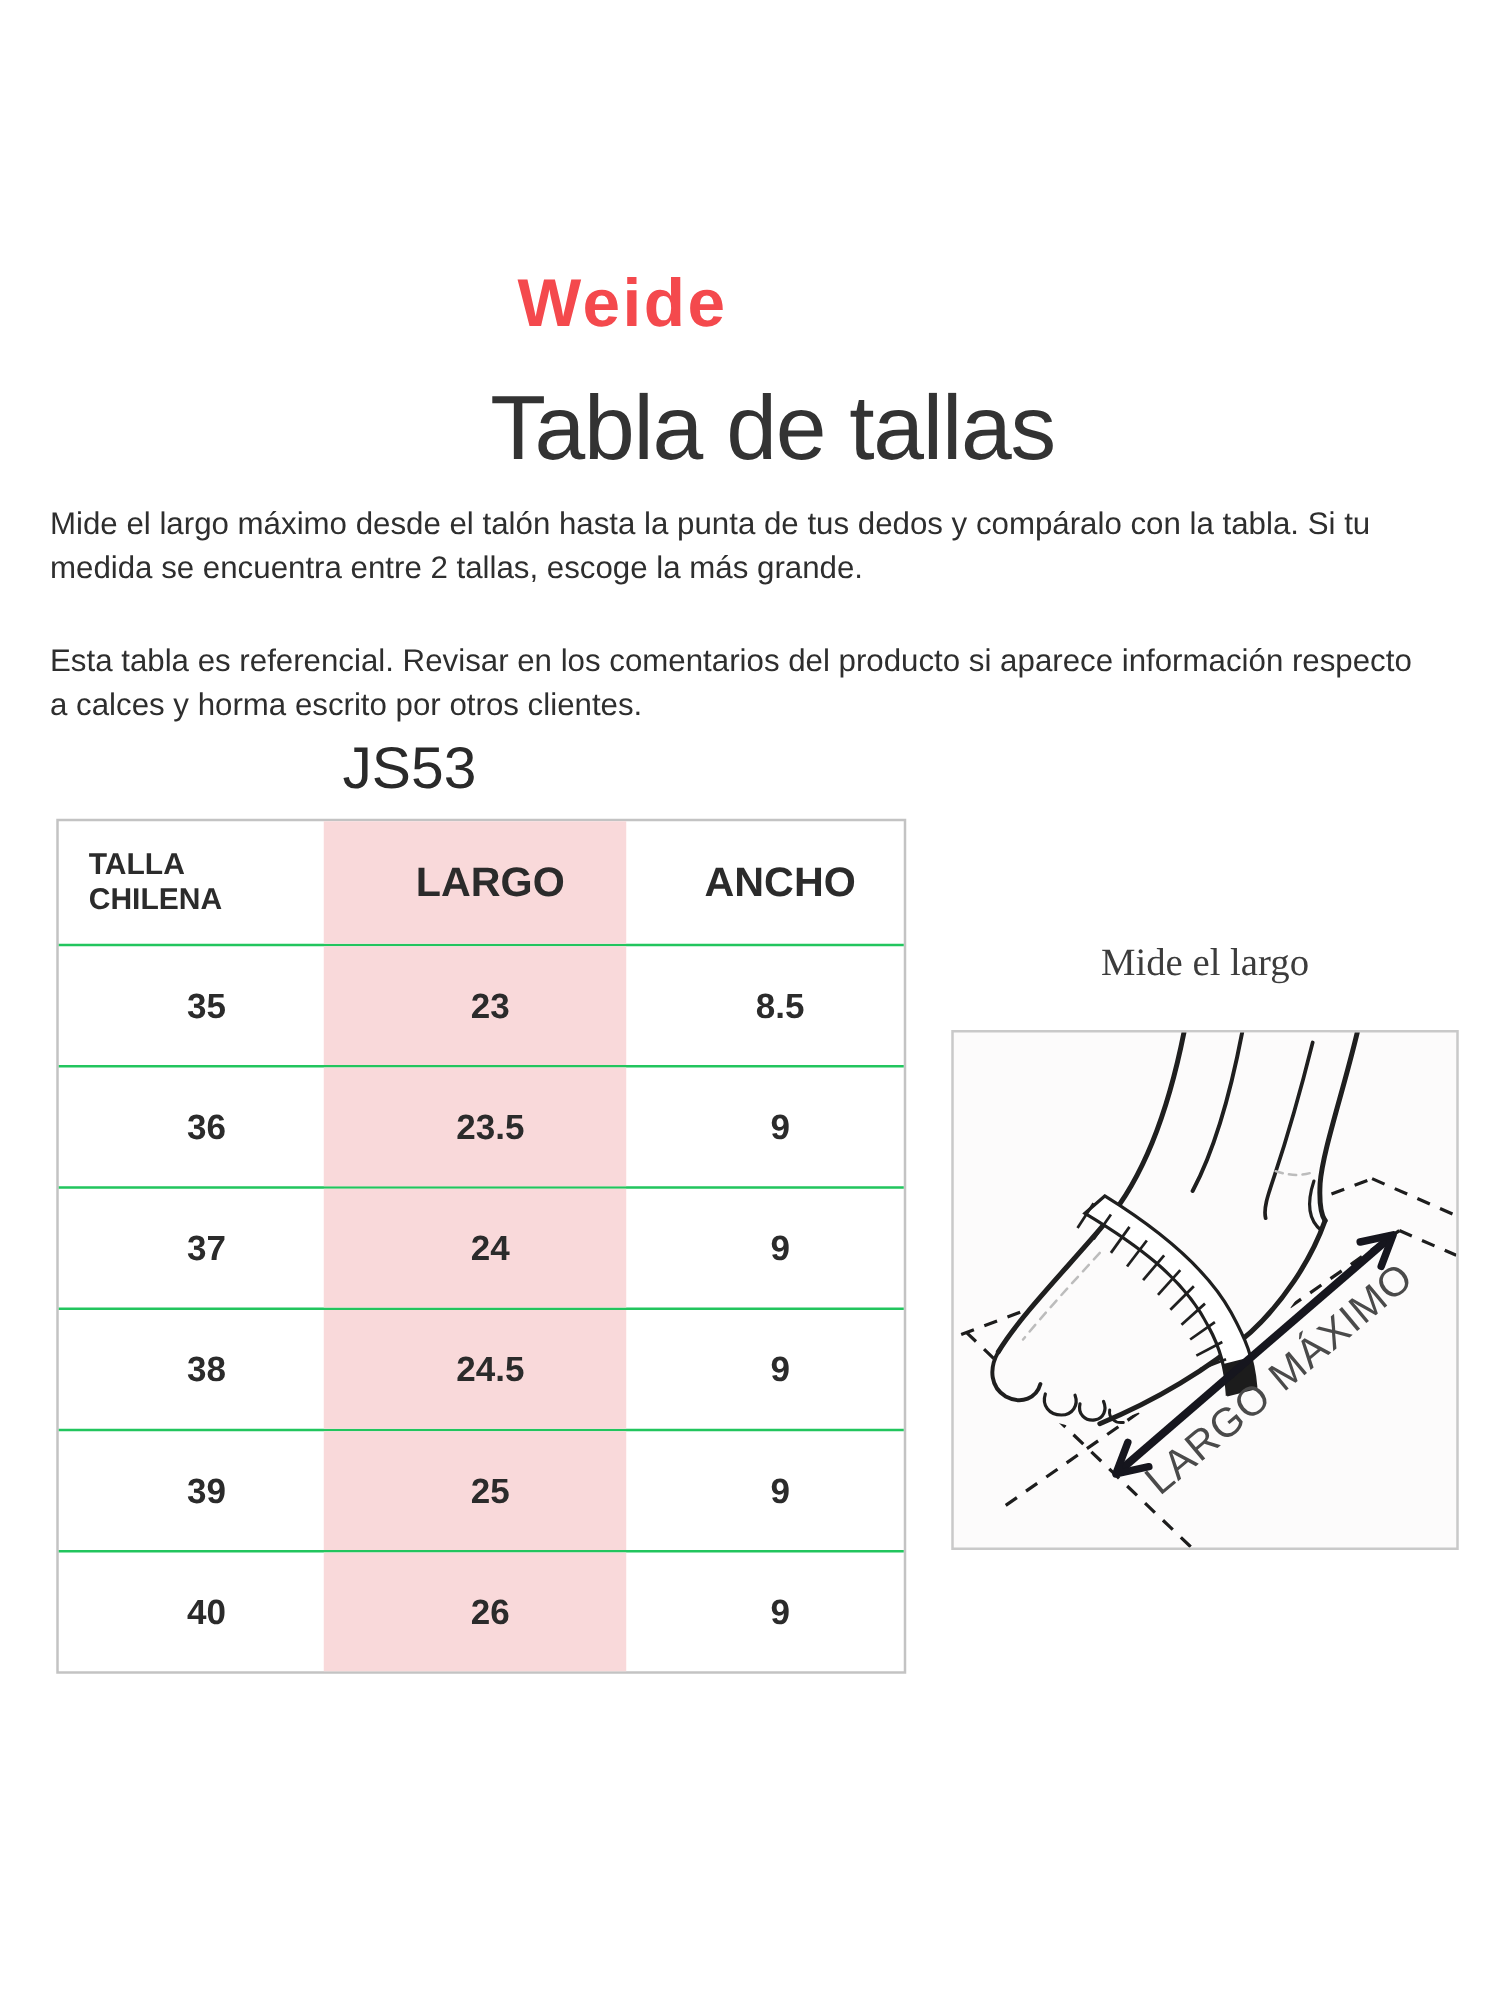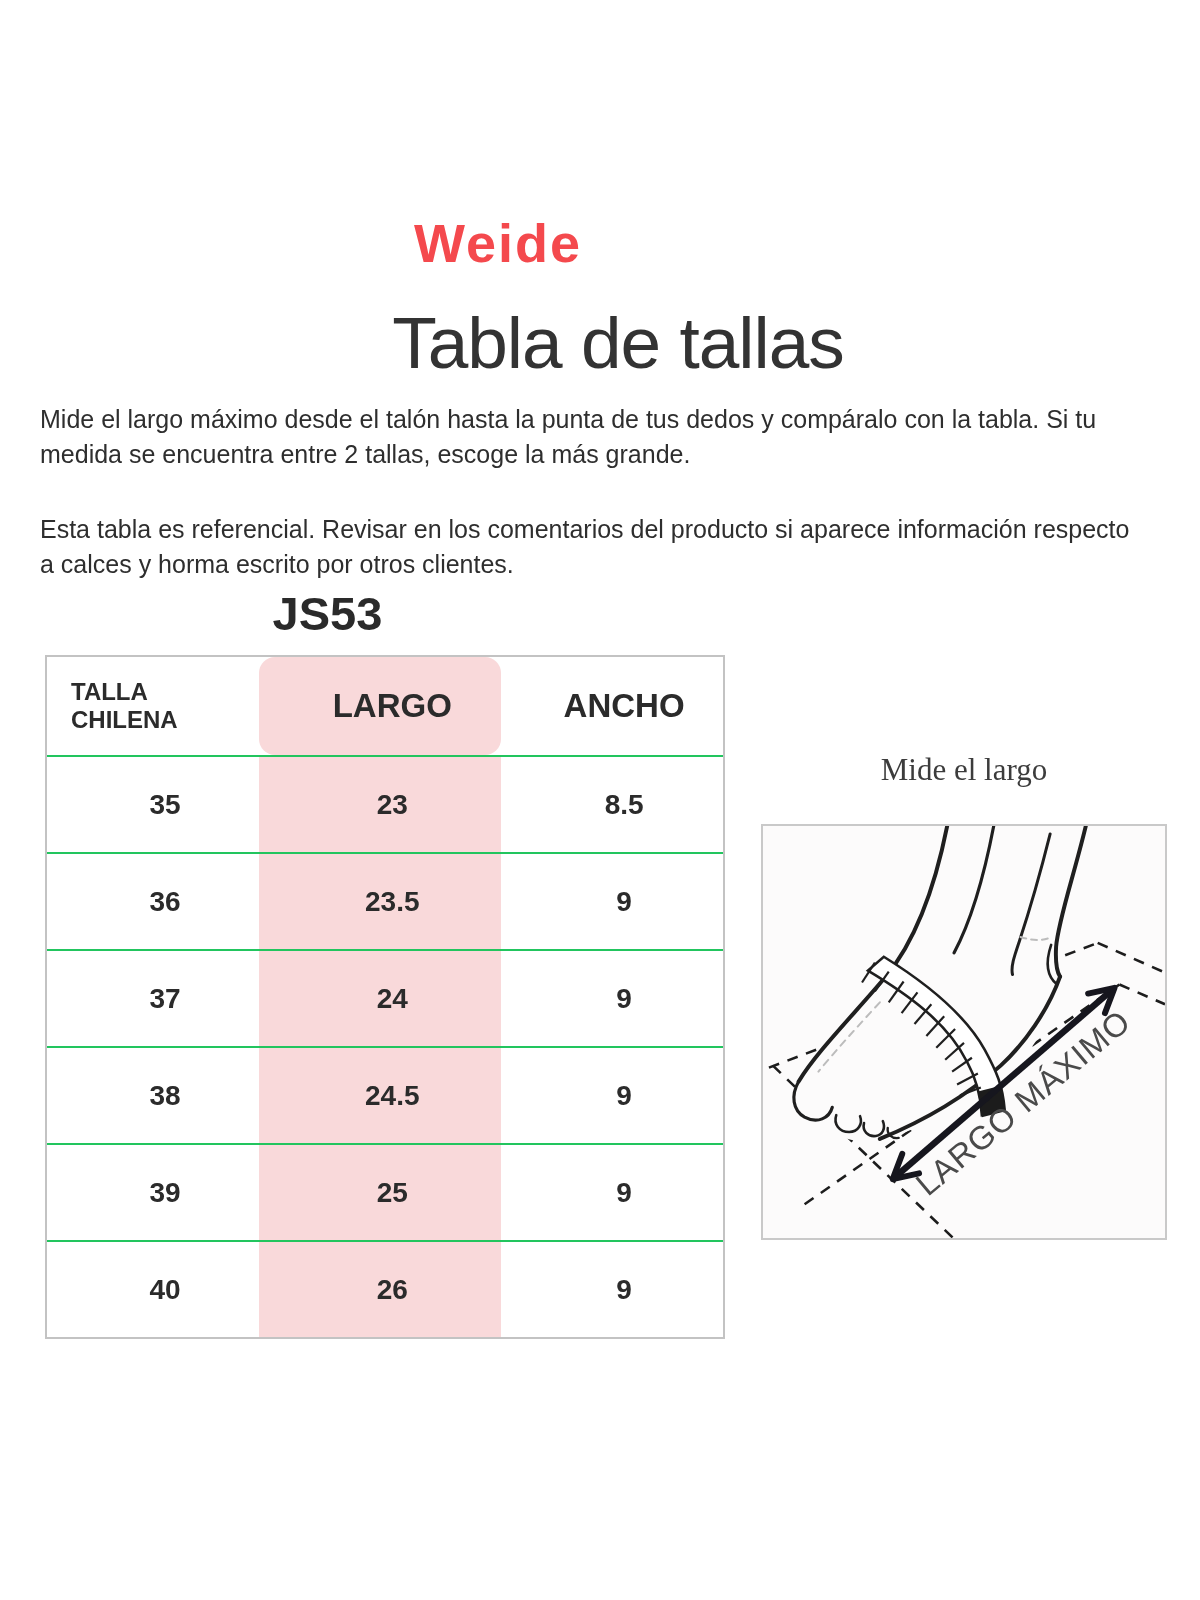--- a/index.html
+++ b/index.html
@@ -19,38 +19,38 @@
   .para {
     position:absolute; left:40px; width:1130px;
     font-size:25px; color:#2e2e2e; line-height:35px;
   }
   .para span { display:block; white-space:nowrap; }
   .para-intro { top:402px; }
   .para-note  { top:512px; }
 
   .model-code {
     position:absolute; top:586px; left:45px; width:565px;
-    text-align:center; font-size:47px; font-weight:700; color:#2a2a2a;
+    text-align:center; font-size:47px; font-weight:400; color:#2a2a2a;
   }
 
   .size-table {
     position:absolute; left:45px; top:655px; width:680px;
     border:2px solid #c3c3c3; background:#ffffff;
   }
   .t-row { display:flex; height:97px; border-top:2px solid #22c55e; }
   .t-row.t-header { height:98px; border-top:none; }
   .t-cell {
     display:flex; align-items:center; justify-content:center;
     font-weight:700; color:#2b2b2b;padding-left:24px;
   }
   .t-cell.c1 { width:31.4%; font-size:28px; }
   .t-cell.c2 { width:35.8%; font-size:28px; background:var(--highlight_pink, #f9d9da); }
   .t-cell.c3 { width:32.8%; font-size:28px; }
   .t-header .c1 { font-size:24px; }
-  .t-header .c2, .t-header .c3 { font-size:33px;border-radius:16px; }
+  .t-header .c2, .t-header .c3 { font-size:33px; }
 
   .figure-caption {
     position:absolute; left:760px; top:752px; width:408px;
     text-align:center; font-size:31px; color:#3c3c3c;font-family:Liberation Serif, serif;
   }
   .figure-box {
     position:absolute; left:761px; top:824px; width:406px; height:416px;
     border:2px solid #c9c9c9; background:#fcfbfb;
   }
   .figure-box svg { display:block; width:100%; height:100%; }

